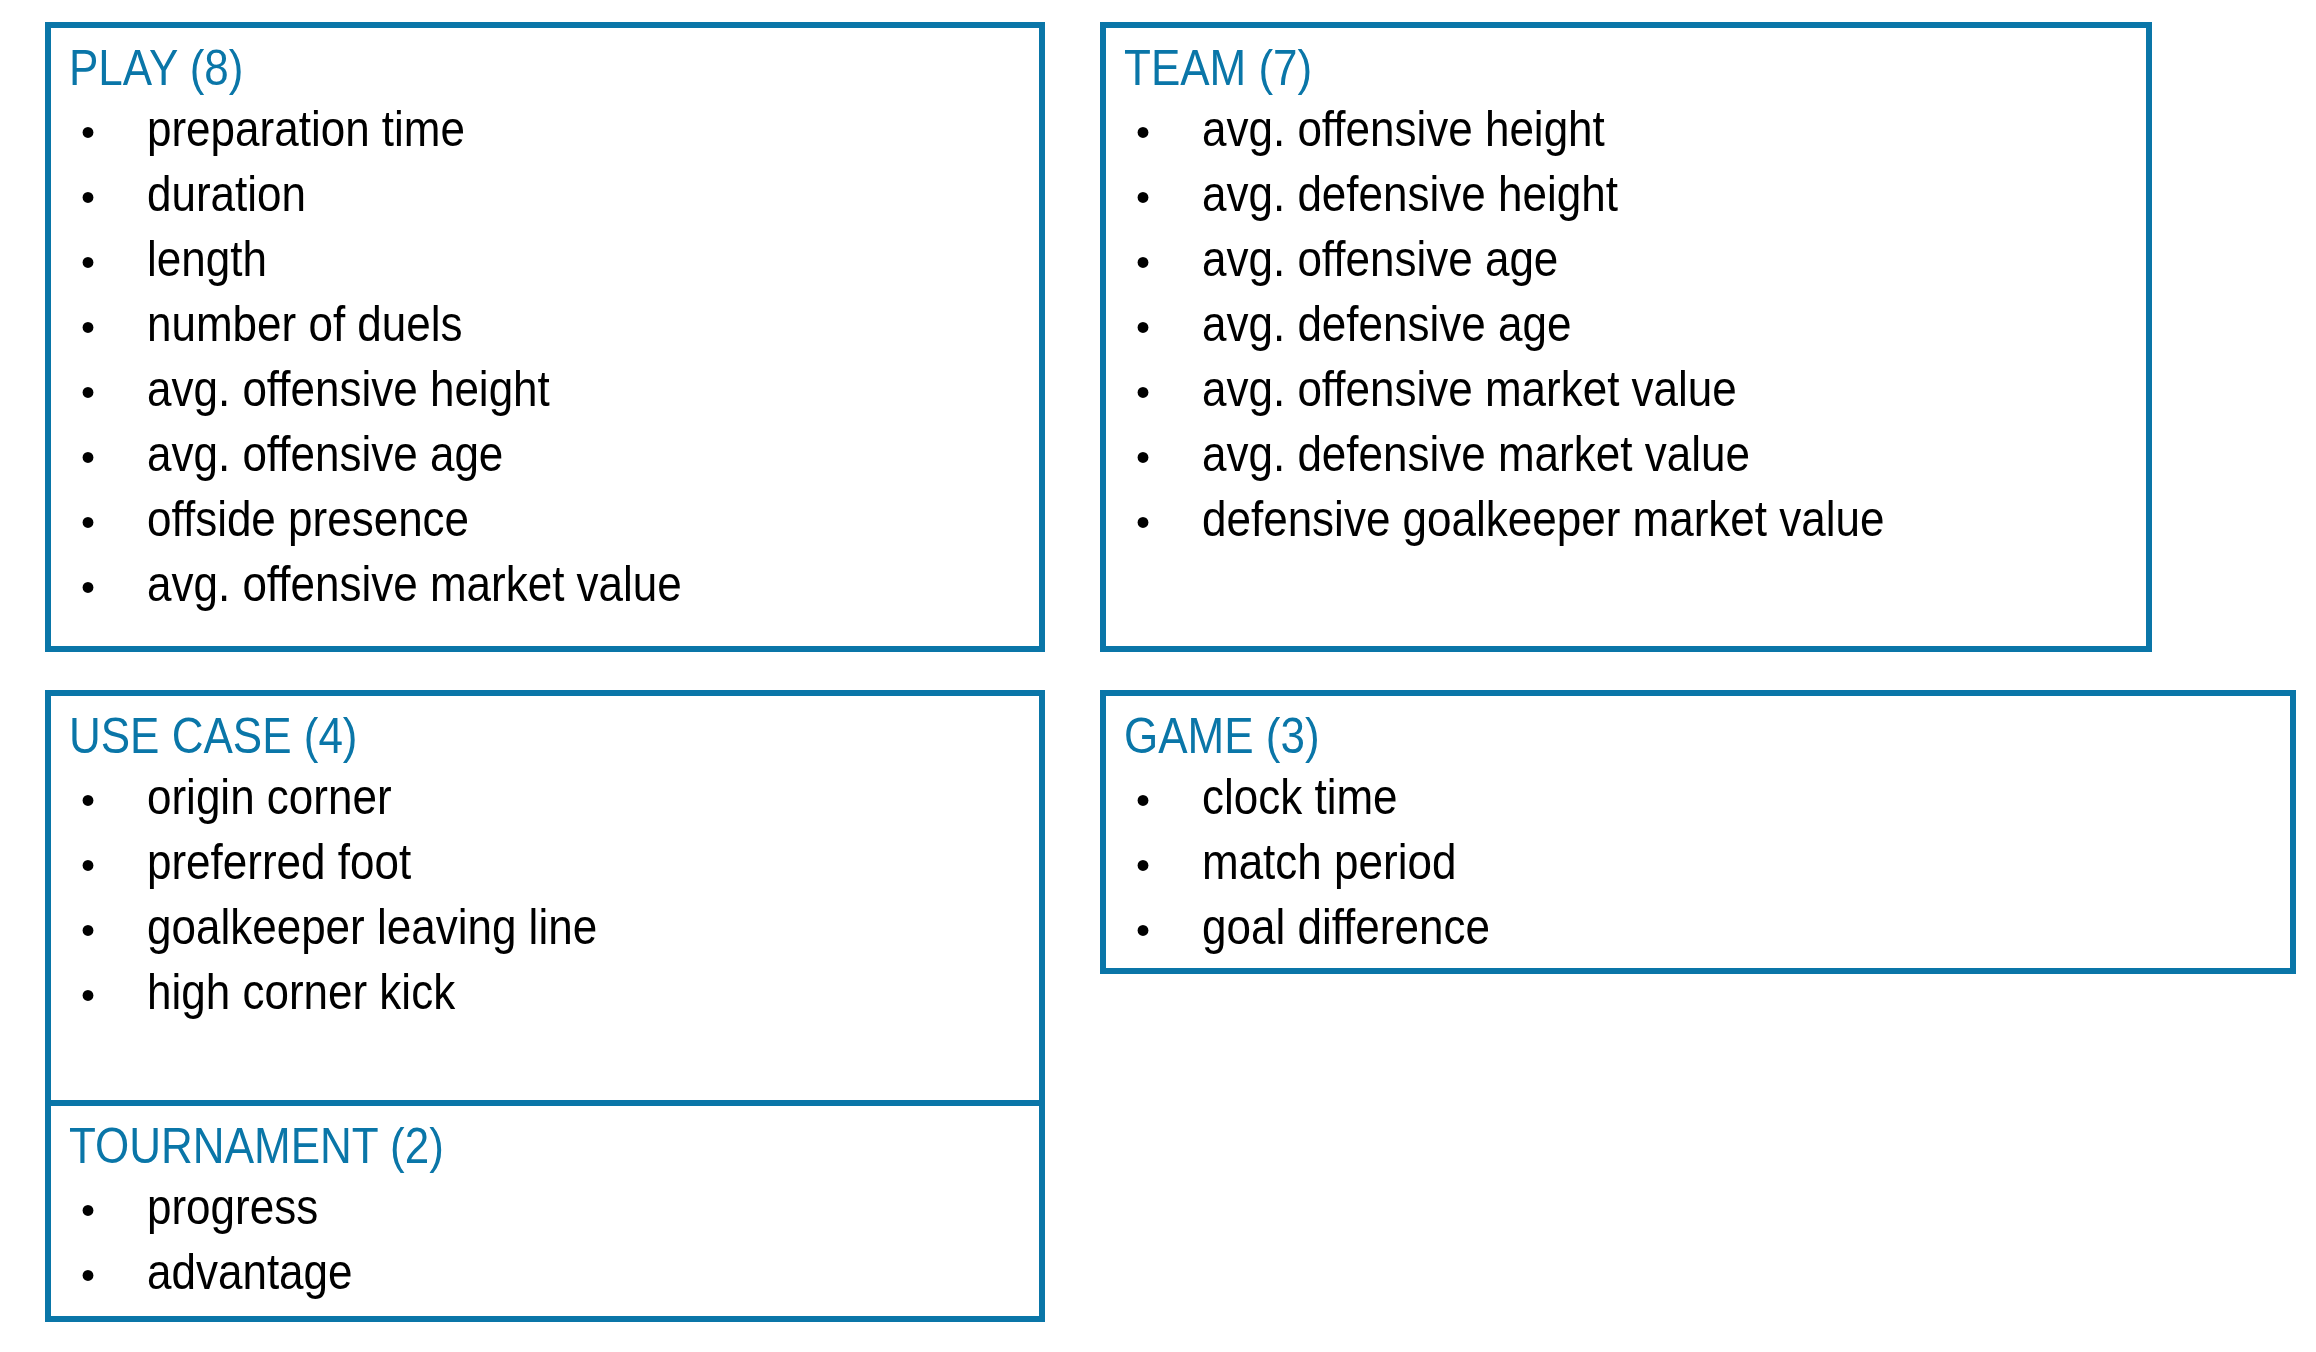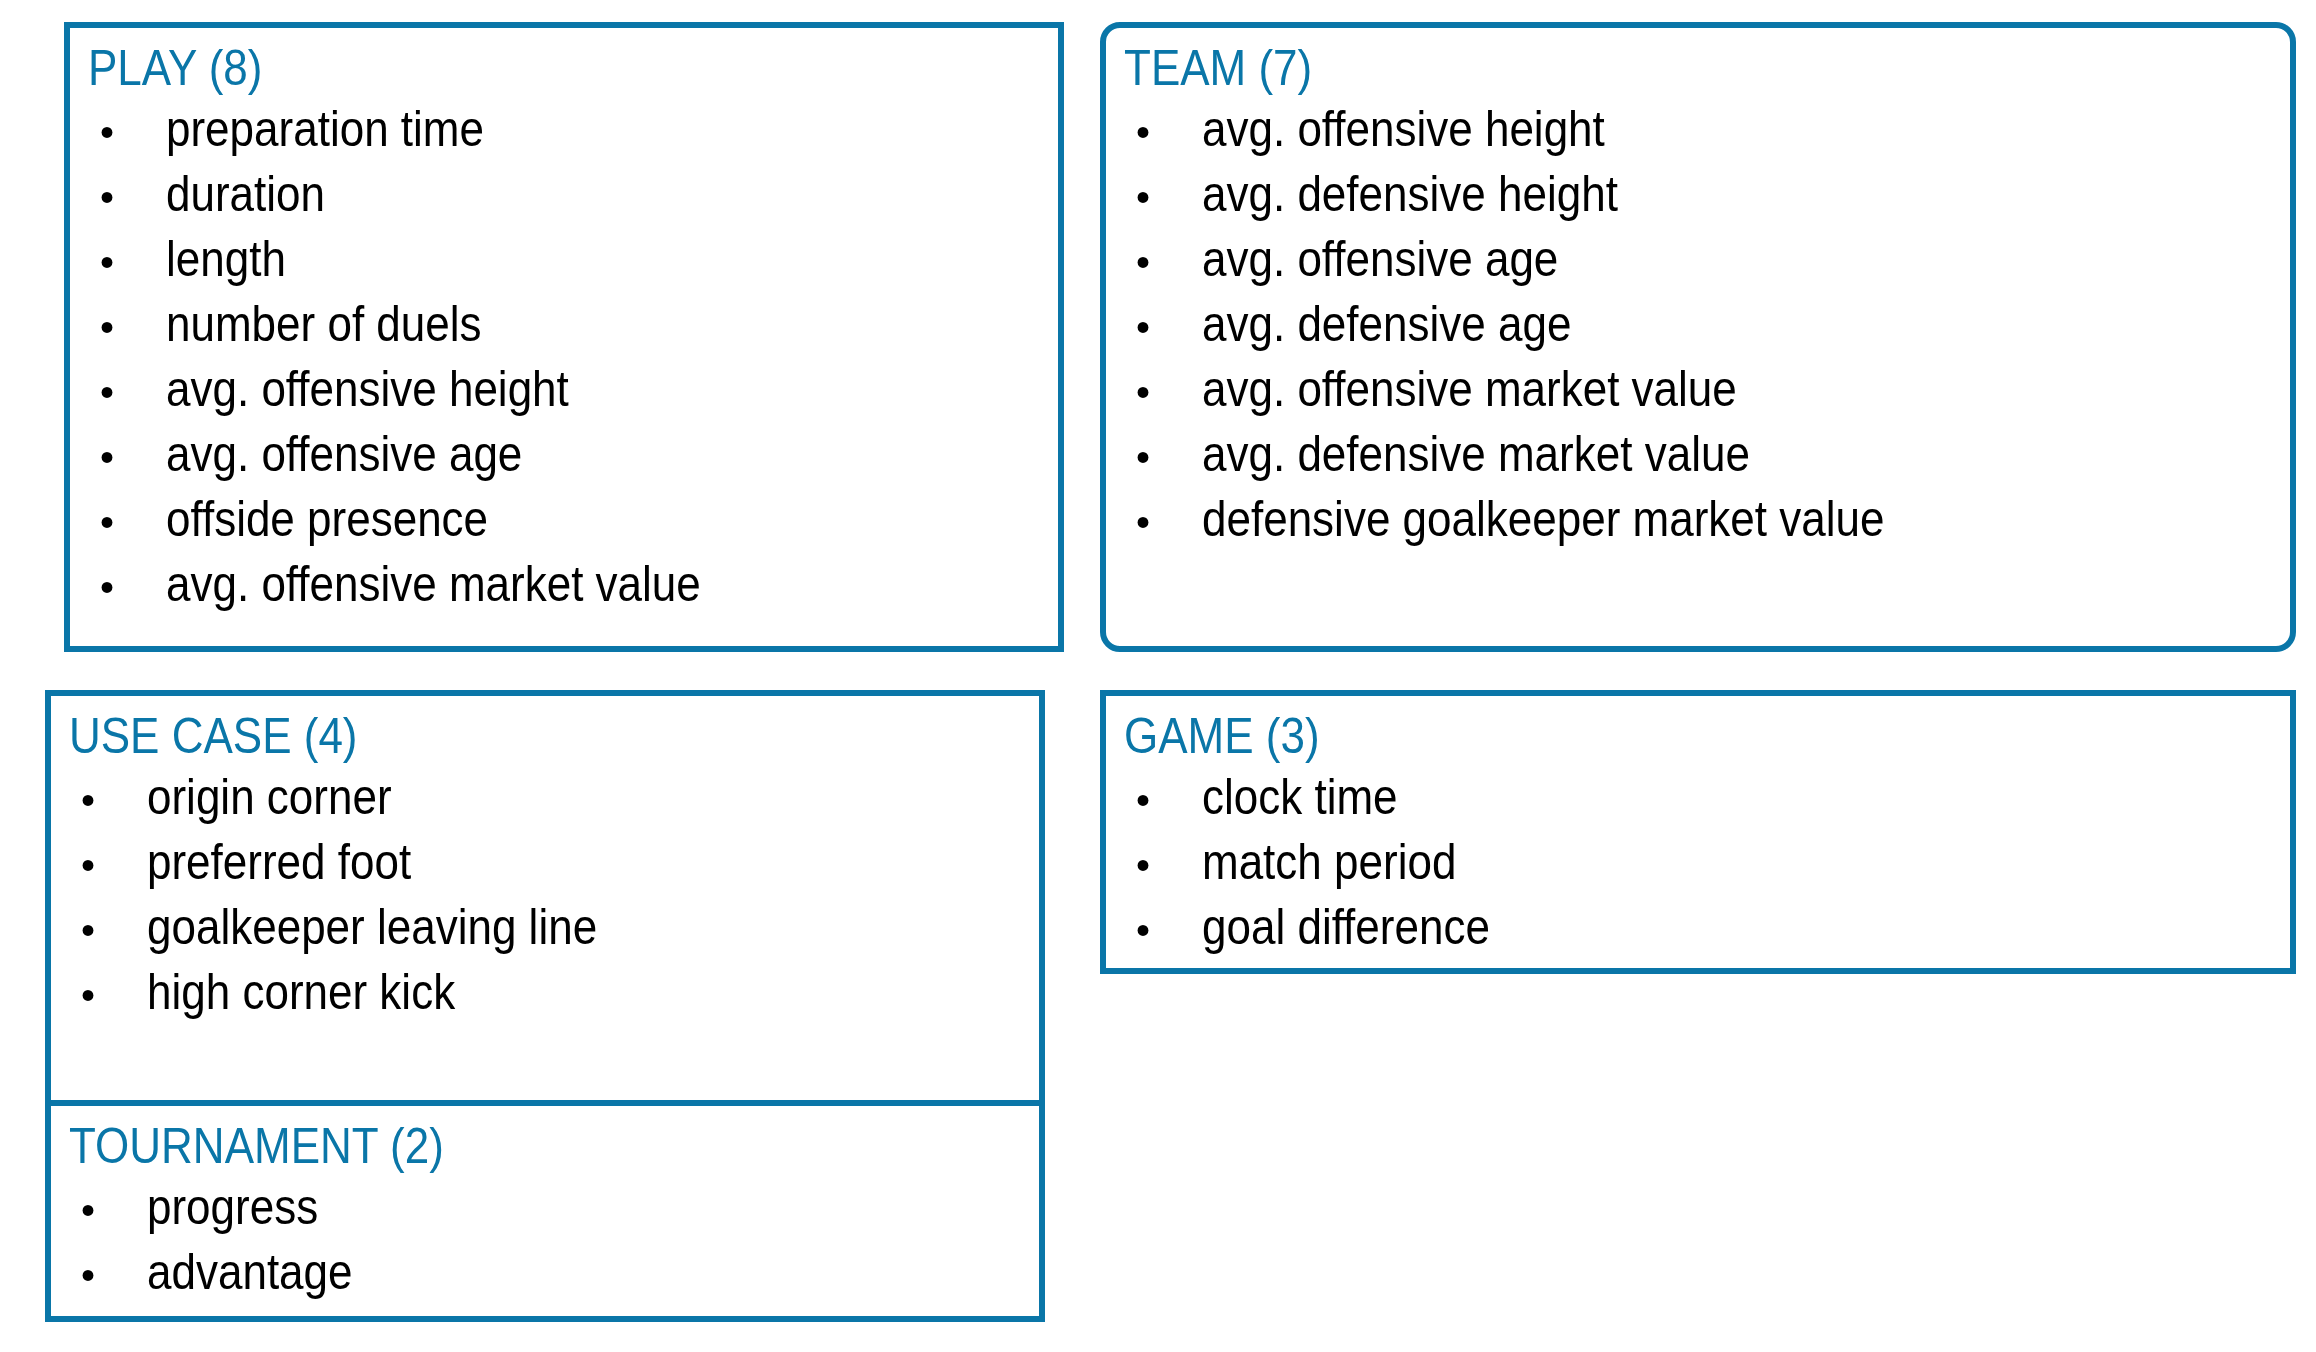--- a/index.html
+++ b/index.html
@@ -68,22 +68,22 @@
   }
 
   .item-text {
     flex: 0 1 auto;
     transform: scaleX(0.88);
     transform-origin: left center;
     white-space: nowrap;
   }
 
   
-  #box-play       { left: 45px;   top: 22px;   width: 1000px; height: 630px; margin-left: 19px; }
-  #box-team       { left: 1100px; top: 22px;   width: 1196px; height: 630px; border-radius: 20px; }
+  #box-play       { left: 45px;   top: 22px;   width: 1000px; height: 630px; }
+  #box-team       { left: 1100px; top: 22px;   width: 1052px; height: 630px; }
   #box-usecase    { left: 45px;   top: 690px;  width: 1000px; height: 476px; }
   #box-game       { left: 1100px; top: 690px;  width: 1196px; height: 284px; }
   #box-tournament { left: 45px;   top: 1100px; width: 1000px; height: 222px; }
 </style>
 </head>
 <body>
 
 <div id="canvas">
 
   <section class="box" id="box-play">

